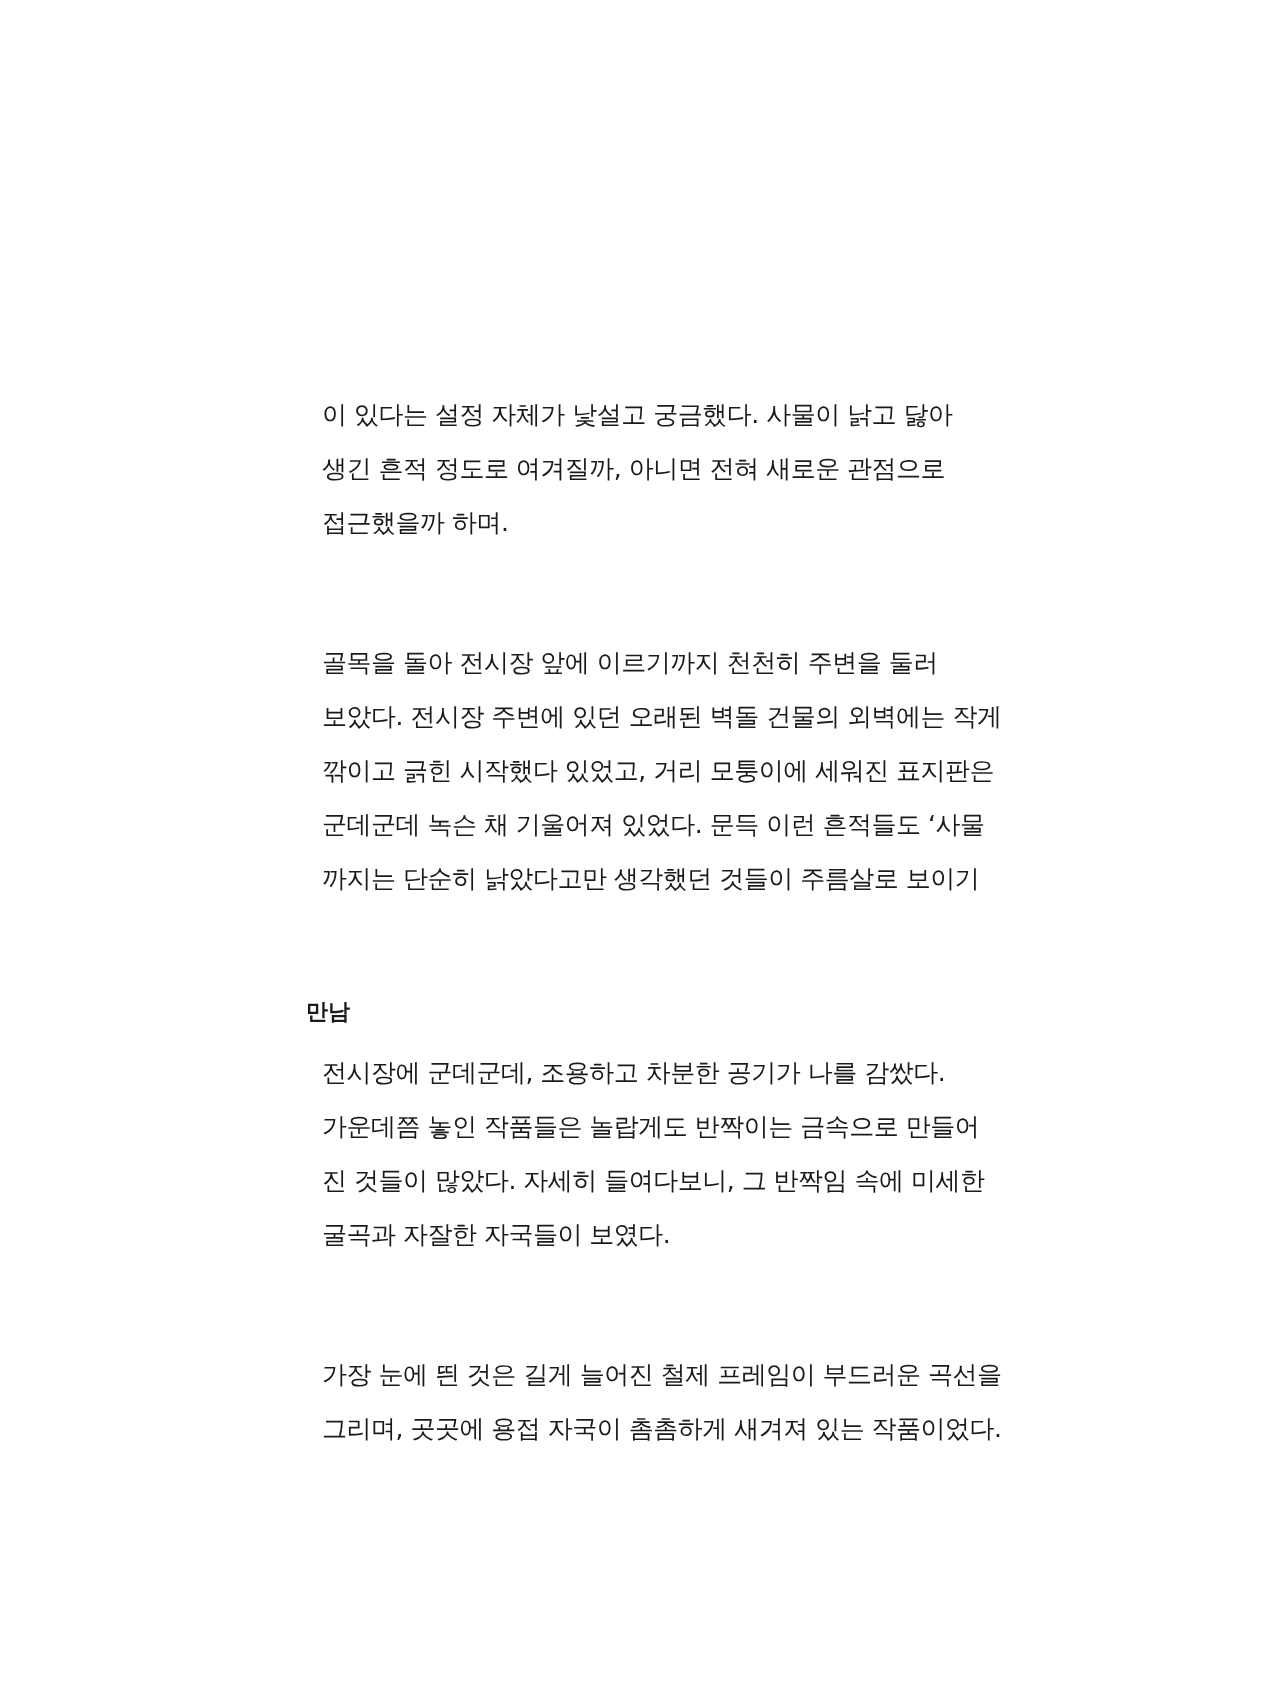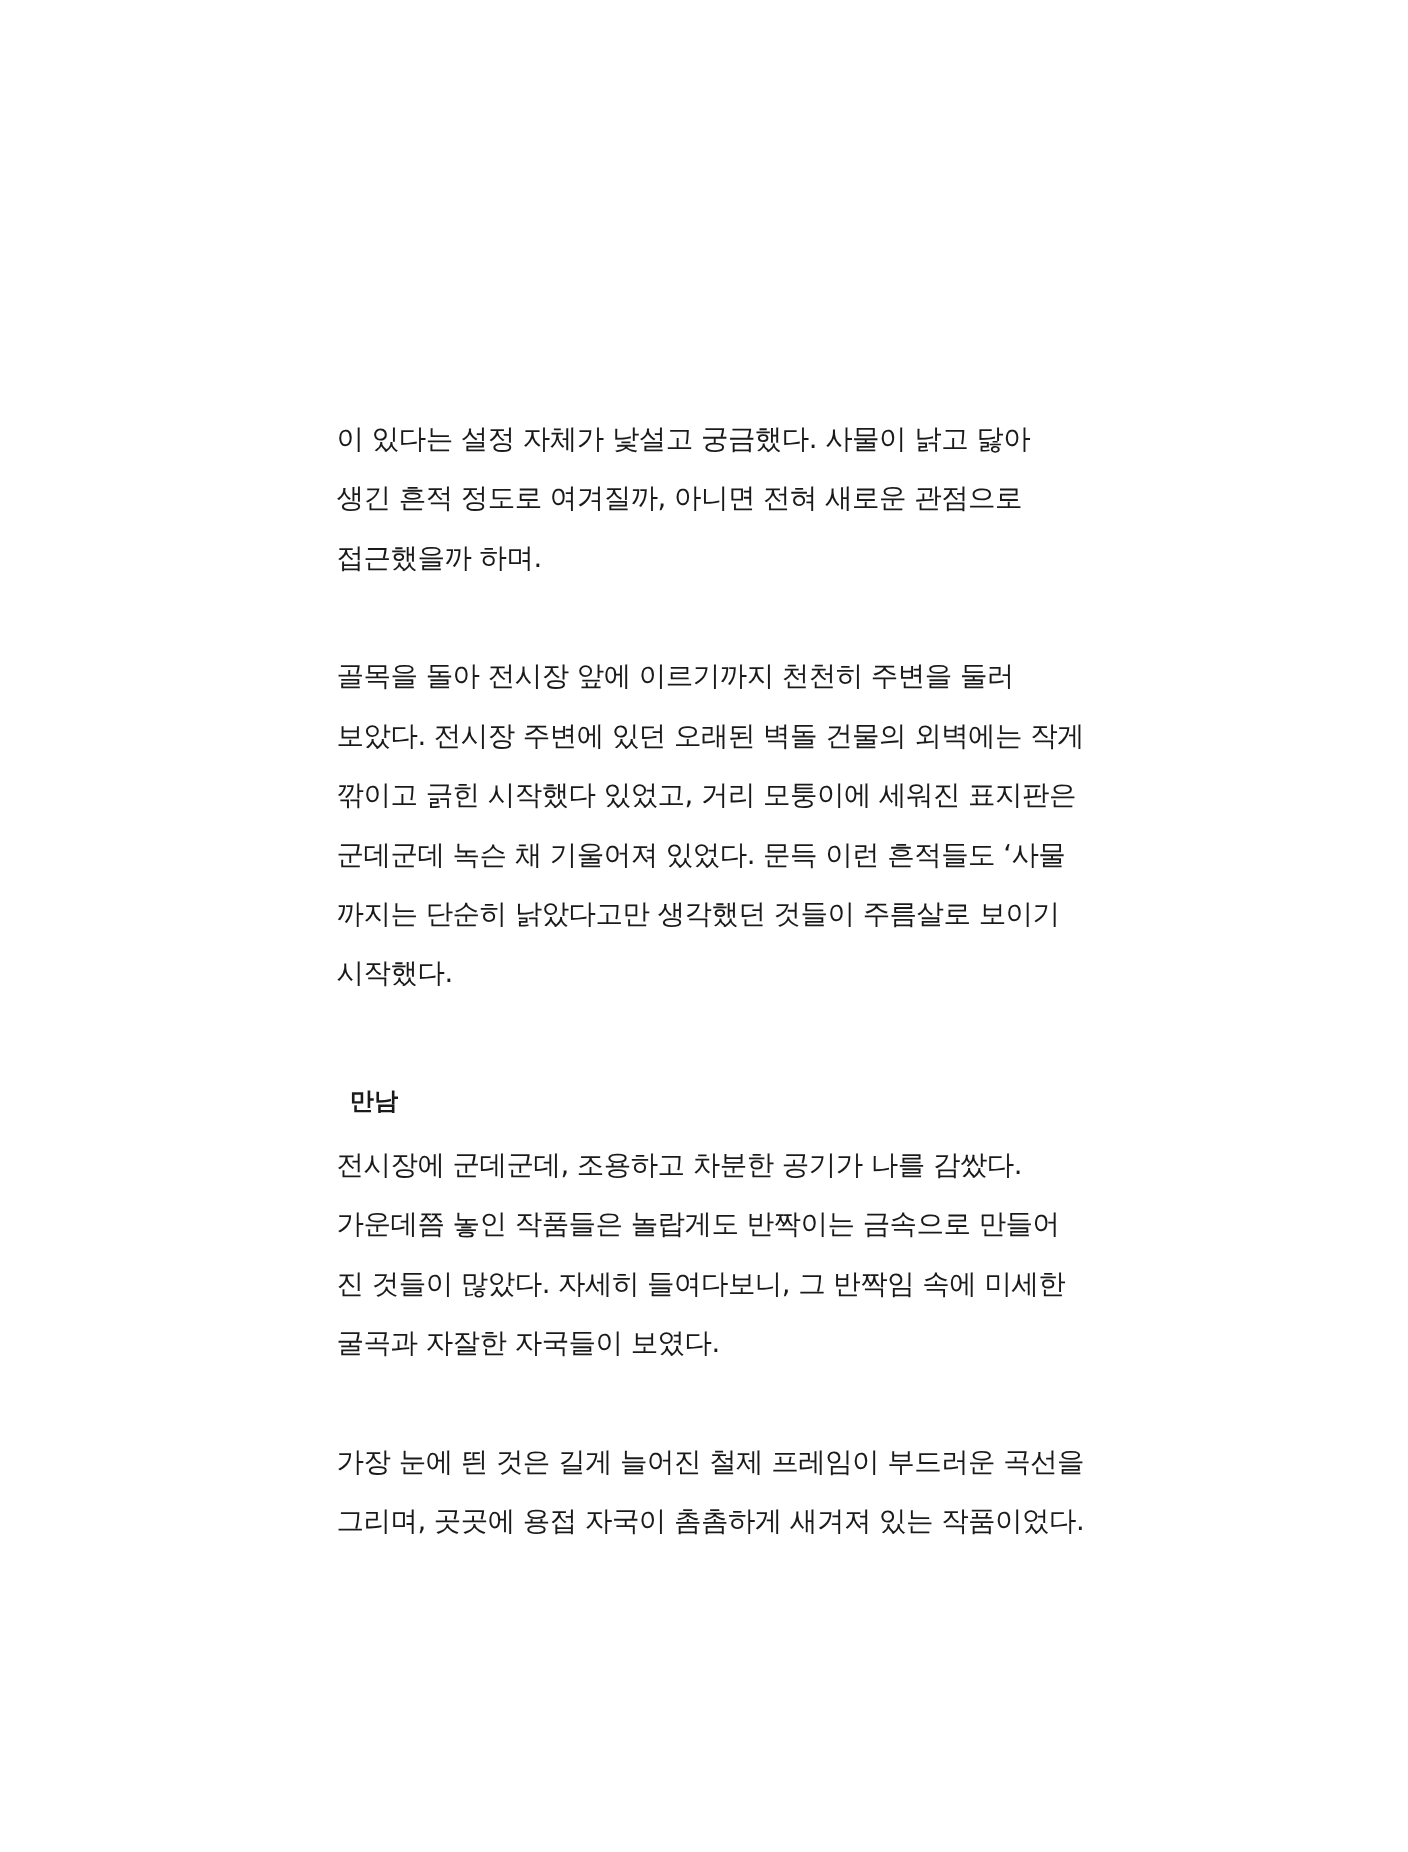--- a/index.html
+++ b/index.html
@@ -15,38 +15,38 @@
       font-family: "DejaVu Sans", "Liberation Sans", sans-serif;
       color: #1a1a1a;
     }
     .page {
       position: absolute;
       left: 306px;
       top: 372px;
       width: 670px;
     }
     .para {
-      margin: 0;
+      margin: 16px;
       font-size: 25px;
       line-height: 54px;
       letter-spacing: -0.5px;
       white-space: nowrap;
     }
     .para .line {
       display: block;
       height: 54px;
     }
     .gap {
       height: 54px;
     }
     .gap-big {
       height: 54px;
     }
     .section-heading {
-      margin: 12px;
+      margin: 0;
       font-size: 22px;
       font-weight: bold;
       line-height: 36px;
       height: 36px;
       margin-top: 18px;
     }
   </style>
 </head>
 <body>
 
@@ -59,21 +59,20 @@
   </p>
 
   <div class="gap"></div>
 
   <p class="para">
     <span class="line">골목을 돌아 전시장 앞에 이르기까지 천천히 주변을 둘러</span>
     <span class="line">보았다. 전시장 주변에 있던 오래된 벽돌 건물의 외벽에는 작게</span>
     <span class="line">깎이고 긁힌 시작했다 있었고, 거리 모퉁이에 세워진 표지판은</span>
     <span class="line">군데군데 녹슨 채 기울어져 있었다. 문득 이런 흔적들도 ‘사물</span>
     <span class="line">까지는 단순히 낡았다고만 생각했던 것들이 주름살로 보이기</span>
-    <span class="line">시작했다.</span>
   </p>
 
   <div class="gap-big"></div>
 
   <h2 class="section-heading">만남</h2>
 
   <p class="para">
     <span class="line">전시장에 군데군데, 조용하고 차분한 공기가 나를 감쌌다.</span>
     <span class="line">가운데쯤 놓인 작품들은 놀랍게도 반짝이는 금속으로 만들어</span>
     <span class="line">진 것들이 많았다. 자세히 들여다보니, 그 반짝임 속에 미세한</span>

